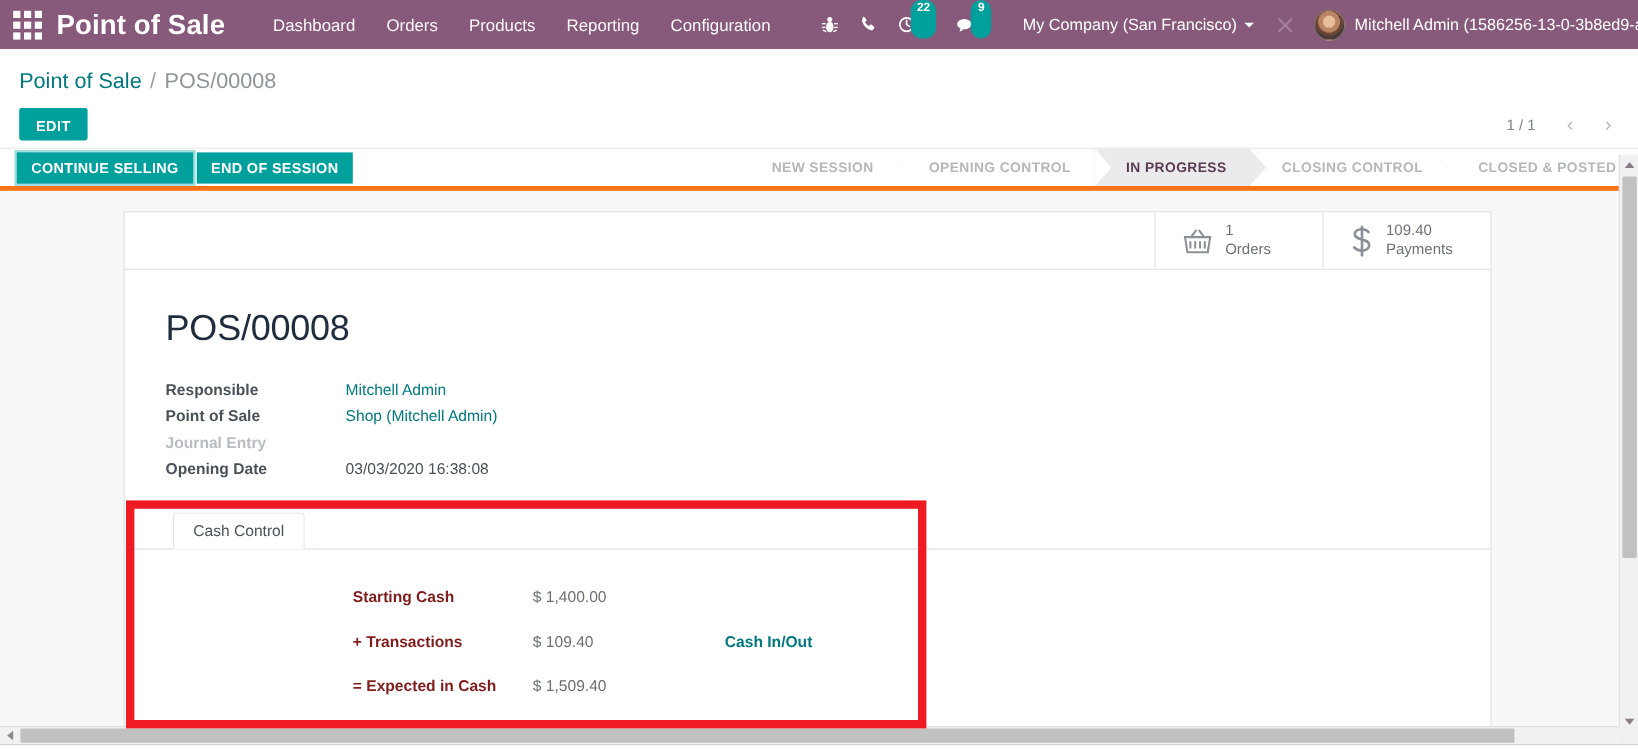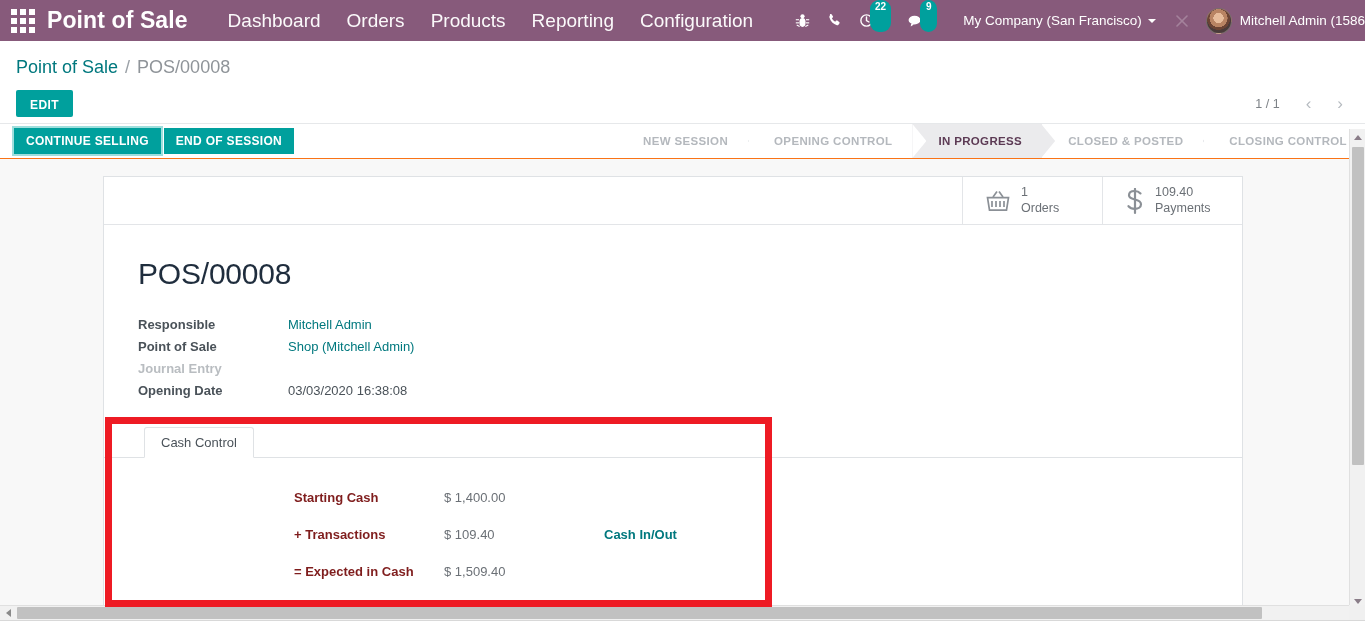--- a/index.html
+++ b/index.html
@@ -34,21 +34,21 @@
   .brand {
     font-size: 23px; font-weight: bold;
     letter-spacing: .1px;
     margin-right: 40px;
     white-space: nowrap;
     color: #ffffff;
   }
   .navmenu { display: flex; align-items: center; gap: 26px; }
   .navmenu a {
     color: #ffffff; text-decoration: none;
-    font-size: 19px; white-space: nowrap;
+    font-size: 14px; white-space: nowrap;
     opacity: .97;
   }
   .sysicons { display: flex; align-items: center; gap: 17px; margin-left: 42px; }
   .sysicon { position: relative; display: flex; align-items: center; cursor: pointer; }
   .sysicon svg { display: block; }
   .badge {
     background: #00a09d; color: #fff;
     font-size: 10px; font-weight: bold;
     border-radius: 9px;
     padding: 1px 5px 20px 5px;
@@ -100,21 +100,21 @@
     position: absolute; right: 22px; top: 54px;
     display: flex; align-items: center; gap: 26px;
     font-size: 12.5px; color: #7d8287;
   }
   .pgarrow { color: #b6bbc0; font-size: 17px; cursor: pointer; line-height: 1; }
 
   
   .statusbar {
     height: 36px; background: #ffffff;
     border-top: 1px solid #e6e8ea;
-    border-bottom: 1px solid #f97316;
+    border-bottom: 4px solid #f97316;
     display: flex; align-items: stretch;
     padding-left: 14px;
     position: relative;
   }
   .actbtns { display: flex; align-items: center; gap: 0; }
   .abtn {
     background: #00a09d; color: #ffffff;
     border: none; font-size: 12px; font-weight: bold;
     letter-spacing: .3px;
     padding: 7px 12px 8px 12px;
@@ -406,22 +406,22 @@
 
 <div class="statusbar">
   <div class="actbtns">
     <button class="abtn focused">CONTINUE SELLING</button>
     <button class="abtn">END OF SESSION</button>
   </div>
   <div class="pipeline">
     <div class="step">NEW SESSION</div>
     <div class="step">OPENING CONTROL</div>
     <div class="step active">IN PROGRESS</div>
+    <div class="step">CLOSING CONTROL</div>
     <div class="step">CLOSED &amp; POSTED</div>
-    <div class="step">CLOSING CONTROL</div>
   </div>
 </div>
 
 <div class="scrollarea">
   <div class="sheet">
 
     <div class="smartrow">
       <div class="smartbtn">
         <span class="sicon">
           <svg width="26" height="24" viewBox="0 0 26 24">

